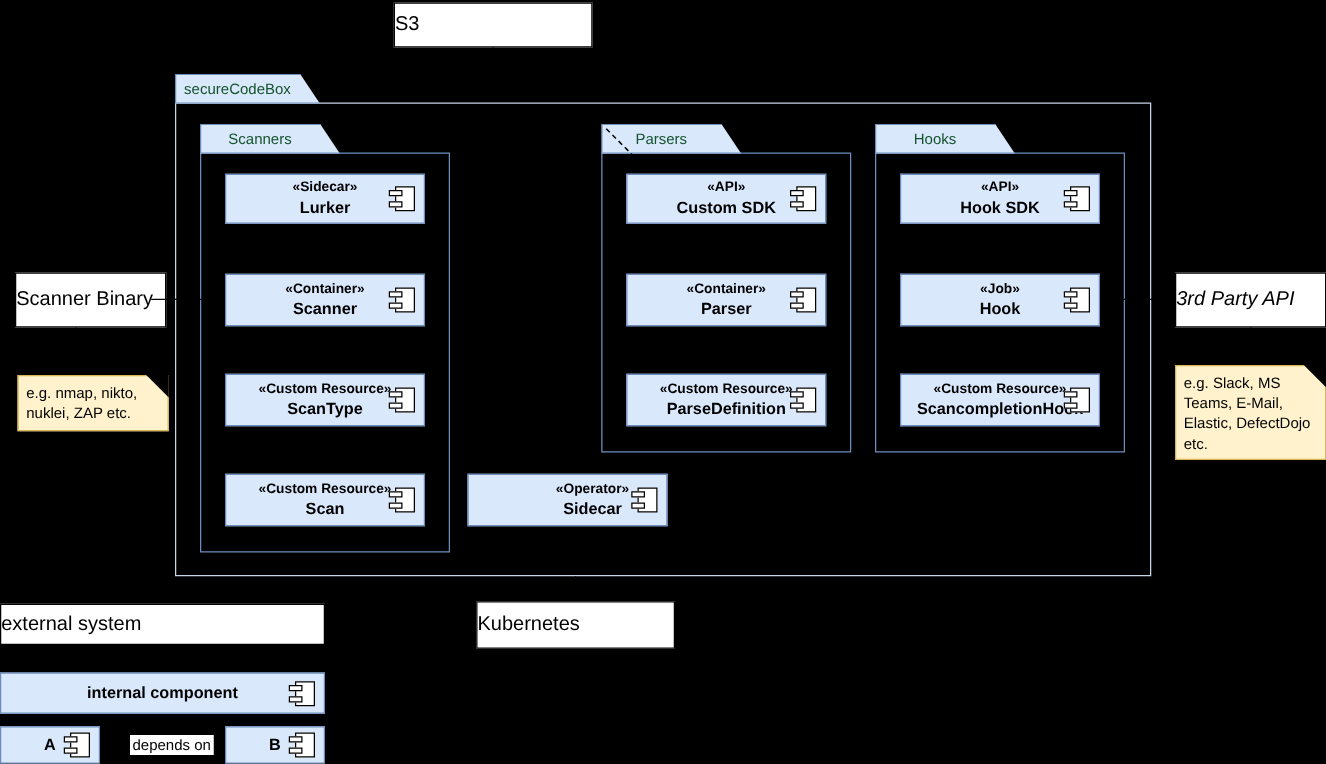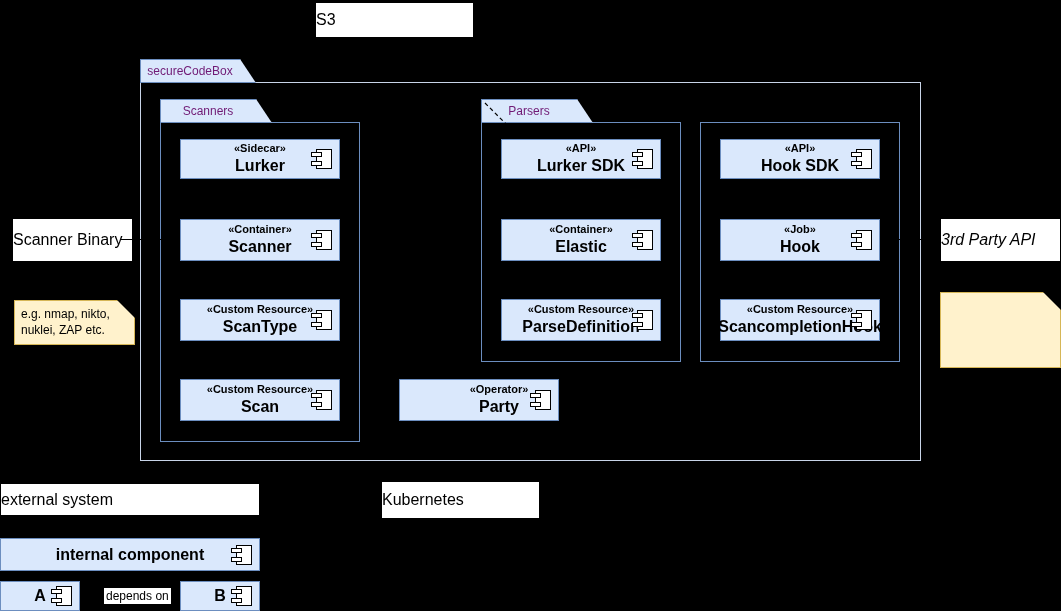--- a/index.html
+++ b/index.html
@@ -47,21 +47,21 @@
     line-height: 1.25;
     text-align: center;
     overflow: visible;
   }
   .comp .stereo {
     font-size: 11px;
     font-weight: bold;
     white-space: nowrap;
   }
   .comp .cname {
-    font-size: 16px;
+    font-size: 13px;
     font-weight: bold;
     white-space: nowrap;
   }
 
   
   .uml-icon {
     position: absolute;
     right: 6px;
     top: 50%;
     transform: translateY(-50%);
@@ -96,21 +96,21 @@
   }
   .pkg > .pkg-tab {
     position: absolute;
     left: 0; top: 0;
     height: 24px;
     box-sizing: border-box;
     display: flex;
     align-items: center;
     justify-content: center;
     font-size: 12px;
-    color: #701a75;
+    color: #14532d;
     padding-right: 16px;
   }
   .pkg.blue > .pkg-body { border: 1px solid #6c8ebf; background: transparent; }
   .pkg.blue > .pkg-tab {
     background: #dae8fc;
     border: 1px solid #6c8ebf;
     clip-path: polygon(0 0, calc(100% - 16px) 0, 100% 100%, 0 100%);
   }
   .pkg.light > .pkg-body { border: 1px solid #c8d4e8; background: transparent; }
   .pkg.light > .pkg-tab {
@@ -237,32 +237,32 @@
   </div>
 
   
   <svg class="dashline" style="left:481px; top:99px; width:60px; height:60px;" viewBox="0 0 60 60">
     <path d="M 4 4 L 34 34" stroke="#000000" stroke-width="1.2" fill="none" stroke-dasharray="4 3"></path>
   </svg>
 
   
   <div class="abs comp" style="left:501px; top:139px; width:160px; height:40px;">
     <span class="stereo">«API»</span>
-    <span class="cname">Lurker SDK</span>
+    <span class="cname">Custom SDK</span>
     <span class="uml-icon">
       <span class="body"></span>
         <span class="tab t1"></span>
         <span class="tab t2"></span>
     </span>
   </div>
 
   
   <div class="abs comp" style="left:501px; top:219px; width:160px; height:42px;">
     <span class="stereo">«Container»</span>
-    <span class="cname">Elastic</span>
+    <span class="cname">Parser</span>
     <span class="uml-icon">
       <span class="body"></span>
         <span class="tab t1"></span>
         <span class="tab t2"></span>
     </span>
   </div>
 
   
   <div class="abs comp" style="left:501px; top:299px; width:160px; height:42px;">
     <span class="stereo">«Custom Resource»</span>
@@ -270,20 +270,23 @@
     <span class="uml-icon">
       <span class="body"></span>
         <span class="tab t1"></span>
         <span class="tab t2"></span>
     </span>
   </div>
 
   
   <div class="pkg blue" style="left:700px; top:99px; width:200px; height:263px;">
     <div class="pkg-body" style="top:23px;"></div>
+    <div class="pkg-tab" style="width:112px;">
+      <span>Hooks</span>
+    </div>
   </div>
 
   
   <div class="abs comp" style="left:720px; top:139px; width:160px; height:40px;">
     <span class="stereo">«API»</span>
     <span class="cname">Hook SDK</span>
     <span class="uml-icon">
       <span class="body"></span>
         <span class="tab t1"></span>
         <span class="tab t2"></span>
@@ -306,23 +309,23 @@
     <span class="stereo">«Custom Resource»</span>
     <span class="cname">ScancompletionHook</span>
     <span class="uml-icon">
       <span class="body"></span>
         <span class="tab t1"></span>
         <span class="tab t2"></span>
     </span>
   </div>
 
   
-  <div class="abs comp" style="left:399px; top:379px; width:160px; height:42px;padding-left:40px;">
+  <div class="abs comp" style="left:374px; top:379px; width:160px; height:42px;padding-left:40px;">
     <span class="stereo">«Operator»</span>
-    <span class="cname">Party</span>
+    <span class="cname">Sidecar</span>
     <span class="uml-icon">
       <span class="body"></span>
         <span class="tab t1"></span>
         <span class="tab t2"></span>
     </span>
   </div>
 
   
   <div class="conn" style="left:460px; top:461px; width:1px; height:20px;"></div>
   <div class="abs ext-box" style="left:381px; top:481px; width:159px; height:38px;">
@@ -344,20 +347,21 @@
 
   
   <div class="abs ext-box" style="left:940px; top:218px; width:121px; height:44px;font-style:italic;">
     <span>3rd Party API</span>
   </div>
   <div class="conn" style="left:880px; top:239px; width:60px; height:1px;"></div>
 
   
   <div class="note" style="left:940px; top:292px; width:121px; height:76px;">
     <span class="fold"></span>
+    <span>e.g. Slack, MS Teams, E-Mail, Elastic, DefectDojo etc.</span>
   </div>
   <div class="conn" style="left:1000px; top:262px; width:1px; height:30px;"></div>
 
   
   <div class="abs ext-box" style="left:0px; top:483px; width:260px; height:33px;">
     <span>external system</span>
   </div>
 
   <div class="abs comp" style="left:0px; top:538px; width:260px; height:33px;">
     <span class="cname">internal component</span>

